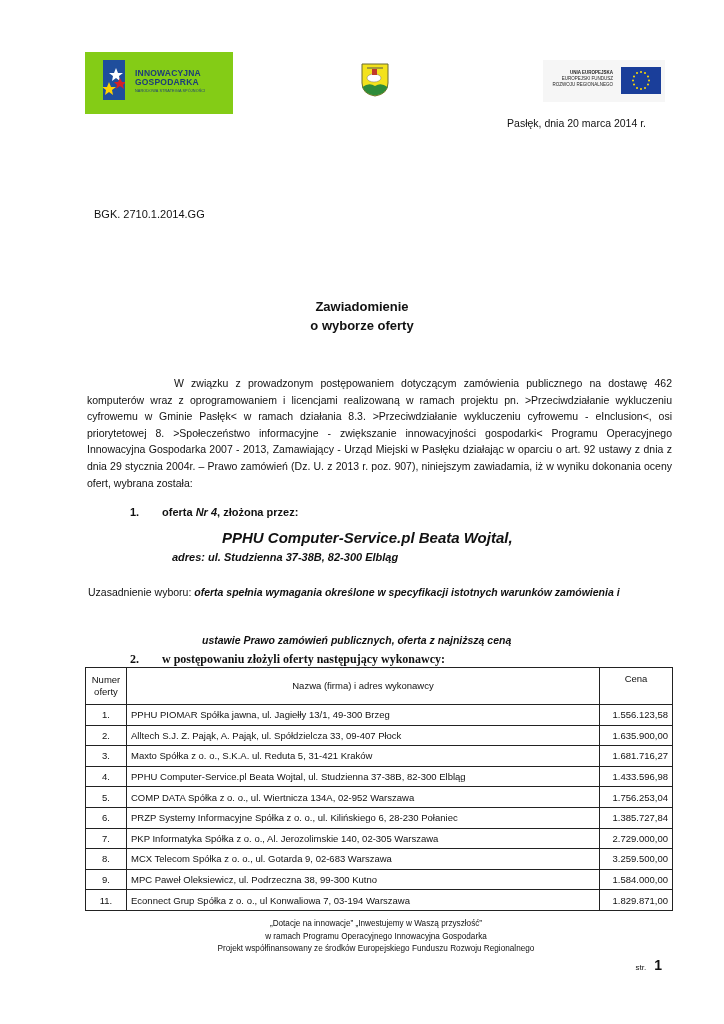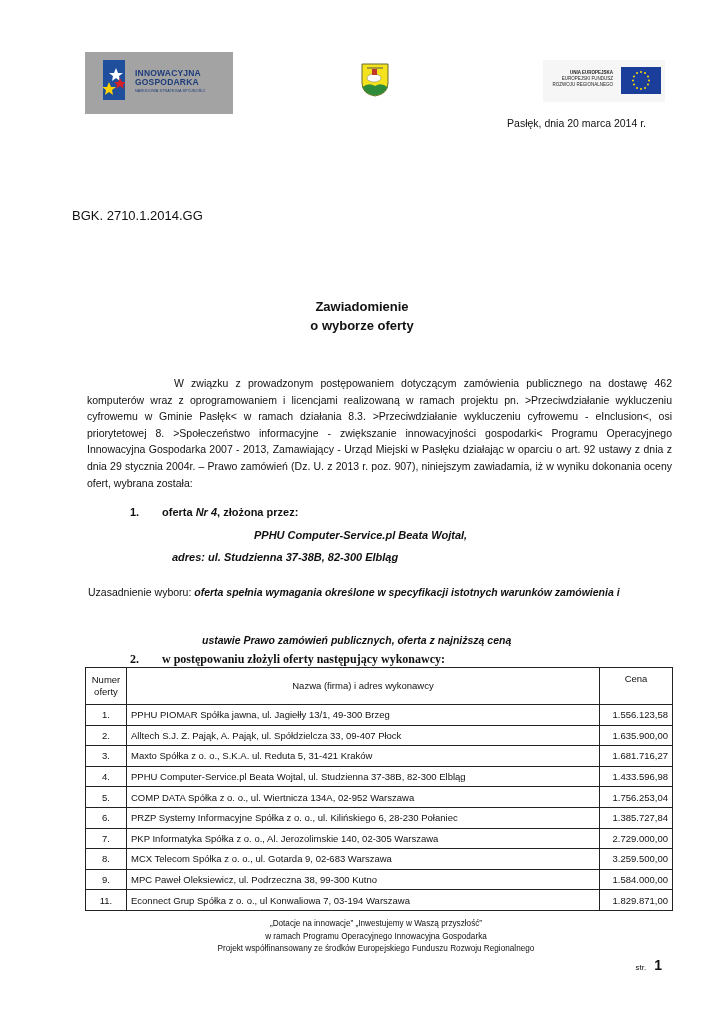--- a/index.html
+++ b/index.html
@@ -1,34 +1,34 @@
 <!DOCTYPE html>
 <html><head>
 <meta charset="utf-8">
 <style>
   html, body { margin: 0; padding: 0; background: #ffffff; }
   body { width: 724px; height: 1024px; position: relative; overflow: hidden;
          font-family: "Liberation Sans", "DejaVu Sans", sans-serif; color: #111; }
   .abs { position: absolute; }
-  .logo-ig { left: 85px; top: 52px; width: 148px; height: 62px; background: #a3a3a3; }
+  .logo-ig { left: 85px; top: 52px; width: 148px; height: 62px; background: #84cc16; }
   .logo-ig .flag { position: absolute; left: 18px; top: 8px; width: 22px; height: 40px; background: #1f4e9c; }
   .logo-ig .txt1 { position: absolute; left: 50px; top: 17px; font-size: 8.5px; font-weight: bold; color: #1d3c7a; letter-spacing: 0.2px; line-height: 9px; }
   .logo-ig .txt2 { position: absolute; left: 50px; top: 37px; font-size: 3.8px; color: #1d3c7a; letter-spacing: 0.1px; }
   .logo-crest { left: 361px; top: 63px; width: 28px; height: 34px; }
   .logo-eu { left: 543px; top: 60px; width: 122px; height: 42px; background: #f6f6f6; }
   .logo-eu .t { position: absolute; right: 52px; text-align: right; font-size: 4.5px; color: #222; line-height: 5.5px; white-space: nowrap; }
   .logo-eu .flag { position: absolute; right: 4px; top: 7px; width: 40px; height: 27px; background: #1a3e9a; }
   .date { right: 78px; top: 117px; font-size: 10.5px; }
-  .ref { left: 72px; top: 208px; font-size: 13px; }
+  .ref { left: 94px; top: 208px; font-size: 11px; }
   .title { left: 0; width: 724px; top: 297px; text-align: center; font-size: 13px; font-weight: bold; line-height: 19px; }
   .para { left: 87px; top: 375px; width: 585px; font-size: 10.5px; line-height: 16.6px; text-align: justify; }
   .para .indent { display: inline-block; width: 87px; }
   .item1 { left: 130px; top: 506px; font-size: 11px; font-weight: bold; }
   .item1 .num { display: inline-block; width: 32px; }
-  .co-name { left: 222px; top: 529px; font-size: 11px; font-weight: bold; font-style: italic; margin-left: 32px; }
+  .co-name { left: 222px; top: 529px; font-size: 15px; font-weight: bold; font-style: italic; }
   .co-addr { left: 172px; top: 551px; font-size: 11px; font-weight: bold; font-style: italic; }
   .just { left: 88px; top: 584px; width: 560px; font-size: 10.5px; line-height: 16px; }
   .just .bi { font-weight: bold; font-style: italic; }
   .just .l2 { display: block; padding-left: 114px; font-weight: bold; font-style: italic; margin-top: 32px; }
   .item2 { left: 130px; top: 652px; font-size: 12px; font-weight: bold; font-family: Liberation Serif, serif; }
   .item2 .num { display: inline-block; width: 32px; }
   table.offers { position: absolute; left: 85px; top: 667px; width: 588px; border-collapse: collapse; font-size: 9.5px; }
   table.offers td, table.offers th { border: 1px solid #222; padding: 0 4px; font-weight: normal; }
   table.offers th { height: 31px; vertical-align: middle; line-height: 12px; }
   table.offers th.c-num { width: 32px; text-align: center; }

